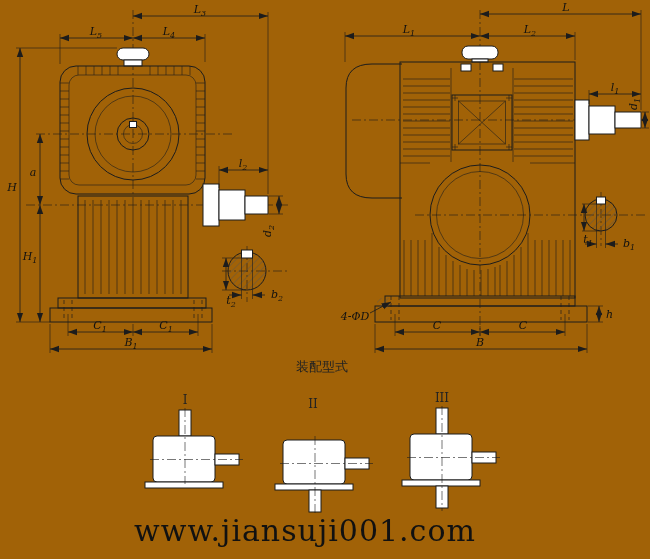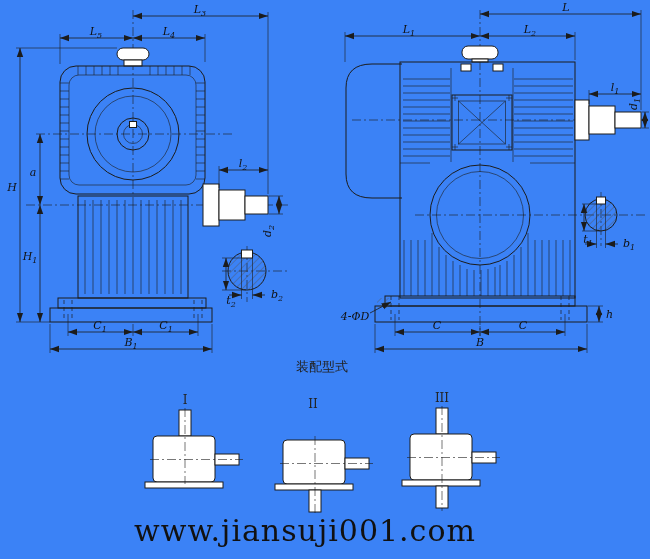--- a/index.html
+++ b/index.html
@@ -1,16 +1,16 @@
 <!DOCTYPE html>
 <html><head>
 <meta charset="utf-8">
 <style>
   html,body{margin:0;padding:0;background:#fff;}
-  .stage{position:relative;width:650px;height:559px;background:#3b82f6;overflow:hidden;}
+  .stage{position:relative;width:650px;height:559px;background:#a16207;overflow:hidden;}
   svg{display:block;}
   svg text{font-family:"DejaVu Serif","Liberation Serif",serif;font-style:italic;font-size:11px;fill:#111;}
   svg text.sub-host tspan.sub{font-size:8px;}
   .cjk{font-style:normal;font-family:"DejaVu Sans","Liberation Sans",sans-serif;font-size:13px;fill:#222;}
   .rom{font-style:normal;font-family:"DejaVu Serif","Liberation Serif",serif;font-size:12px;fill:#222;}
   .wm{font-style:normal;font-family:"DejaVu Serif","Liberation Serif",serif;font-size:30px;letter-spacing:1px;}
   .s{stroke:#1c1c1c;stroke-width:1;fill:none;}
   .sw{stroke:#1c1c1c;stroke-width:1;fill:#fff;}
   .t{stroke:#1c1c1c;stroke-width:0.6;fill:none;}
   .cl{stroke:#1c1c1c;stroke-width:0.6;stroke-dasharray:9 3 2 3;fill:none;}

